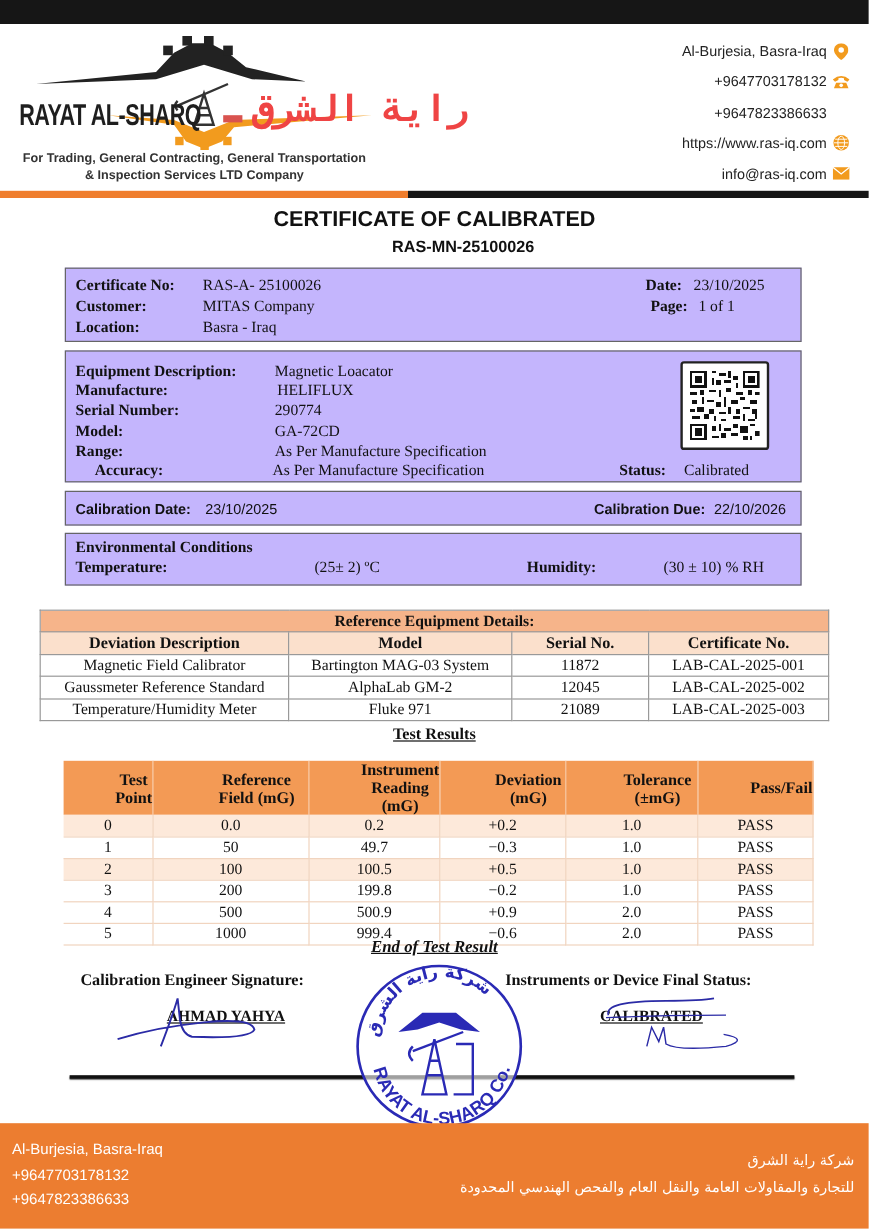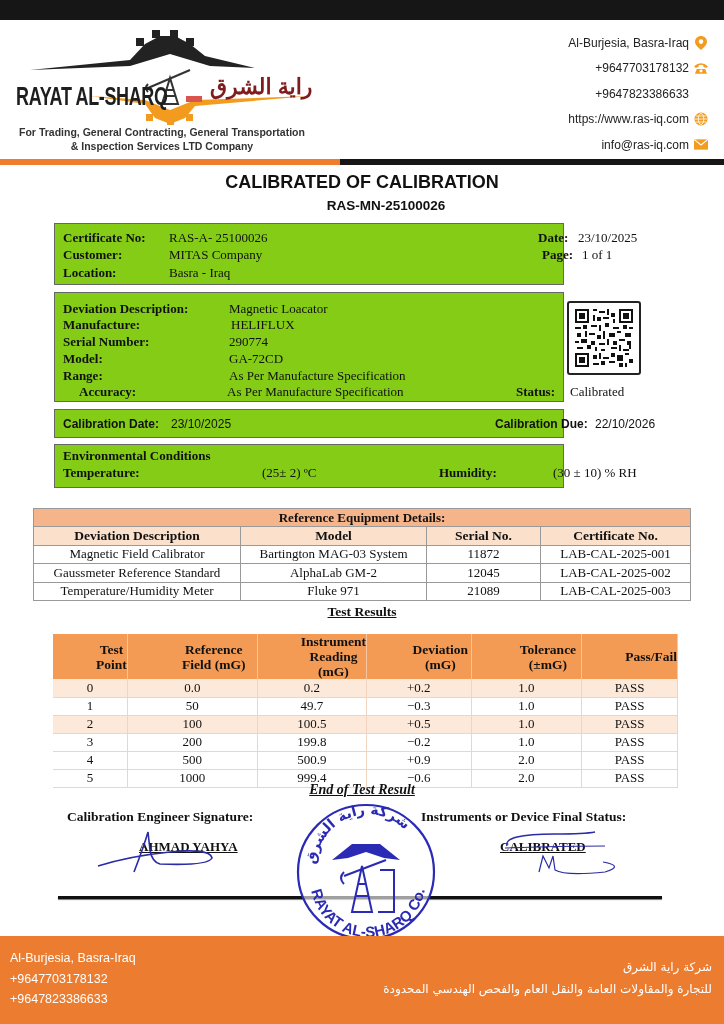--- a/index.html
+++ b/index.html
@@ -5,36 +5,36 @@
   * { box-sizing: border-box; margin: 0; padding: 0; }
   html, body { width: 724px; height: 1024px; background: #ffffff; overflow: hidden; }
   body { position: relative; font-family: "Liberation Serif", serif; color: #111; }
 
   .topbar { position: absolute; left: 0; top: 0; width: 724px; height: 20px; background: #161616; }
 
   
   .logo { position: absolute; left: 10px; top: 26px; width: 320px; height: 130px; }
   .logo-svg { position: absolute; left: 0; top: 0; }
   .logo-en { position: absolute; left: 6px; top: 56px; font-family: "Liberation Sans", sans-serif; font-weight: bold; font-size: 25px; letter-spacing: -0.5px; transform: scaleX(0.72); transform-origin: left center; color: #1e1e1e; white-space: nowrap; }
-  .logo-ar { position: absolute; left: 200px; top: 48px; font-family: Liberation Sans, sans-serif; font-weight: bold; font-size: 22px; color: #7f1d1d; direction: rtl; white-space: nowrap; }
+  .logo-ar { position: absolute; left: 200px; top: 48px; font-family: Liberation Mono, monospace; font-weight: bold; font-size: 30px; color: #ef4444; direction: rtl; white-space: nowrap; }
   .tagline { position: absolute; left: 12px; top: 125px; width: 300px; text-align: center; font-family: "Liberation Sans", sans-serif; font-size: 10.5px; font-weight: bold; color: #333; line-height: 14px; }
 
   
   .contact { position: absolute; right: 16px; top: 30px; text-align: right; font-family: "Liberation Sans", sans-serif; font-size: 12px; color: #222; }
   .contact-row { height: 25.5px; display: flex; justify-content: flex-end; align-items: center; gap: 5px; }
   .c-icon { width: 14px; height: 14px; display: inline-flex; align-items: center; justify-content: center; color: #f29b1e; font-size: 13px; line-height: 1; }
   .c-icon.blank { visibility: hidden; }
 
   .divider-orange { position: absolute; left: 0; top: 159px; width: 340px; height: 6px; background: #ef7d2d; }
   .divider-black { position: absolute; left: 340px; top: 159px; width: 384px; height: 6px; background: #161616; }
 
   .title { position: absolute; left: 0; top: 172px; width: 724px; text-align: center; font-family: "Liberation Sans", sans-serif; font-weight: bold; font-size: 18px; color: #111; }
   .subtitle { position: absolute; left: 0; top: 198px; width: 724px; text-align: center; font-family: "Liberation Sans", sans-serif; font-weight: bold; font-size: 13.5px; color: #111; padding-left: 48px; }
 
-  .box { position: absolute; left: 54px; width: 510px; border: 1.5px solid #666; background: #84cc16; }
+  .box { position: absolute; left: 54px; width: 614px; border: 1.5px solid #666; background: #c4b5fd; }
   .lbl { font-weight: bold; font-size: 13px; }
   .val { font-size: 13px; }
   .abs { position: absolute; white-space: nowrap; }
 
   .box1 { top: 223px; height: 62px; }
   .box2 { top: 292px; height: 110px; }
   .box3 { top: 409px; height: 29px; }
   .box4 { top: 444px; height: 44px; padding-left: 30px; }
   .sans { font-family: "Liberation Sans", sans-serif; font-size: 12px; }
 
@@ -150,38 +150,38 @@
           <rect x="0" y="0" width="15" height="11" fill="#f29b1e"></rect>
           <path d="M0 0 L7.5 6 L15 0" stroke="#fff" stroke-width="1.2" fill="none"></path>
         </svg>
     </span>
   </div>
 </div>
 
 <div class="divider-orange"></div>
 <div class="divider-black"></div>
 
-<div class="title">CALIBRATED OF CALIBRATION</div>
+<div class="title">CERTIFICATE OF CALIBRATED</div>
 <div class="subtitle">RAS-MN-25100026</div>
 
 <div class="box box1">
   <span class="abs lbl" style="left:8px;top:6px">Certificate No:</span>
   <span class="abs val" style="left:114px;top:6px">RAS-A- 25100026</span>
   <span class="abs lbl" style="left:8px;top:23px">Customer:</span>
   <span class="abs val" style="left:114px;top:23px">MITAS Company</span>
   <span class="abs lbl" style="left:8px;top:41px">Location:</span>
   <span class="abs val" style="left:114px;top:41px">Basra - Iraq</span>
   <span class="abs lbl" style="left:483px;top:6px">Date:</span>
   <span class="abs val" style="left:523px;top:6px">23/10/2025</span>
   <span class="abs lbl" style="left:487px;top:23px">Page:</span>
   <span class="abs val" style="left:527px;top:23px">1 of 1</span>
 </div>
 
 <div class="box box2">
-  <span class="abs lbl" style="left:8px;top:8px">Deviation Description:</span>
+  <span class="abs lbl" style="left:8px;top:8px">Equipment Description:</span>
   <span class="abs val" style="left:174px;top:8px">Magnetic Loacator</span>
   <span class="abs lbl" style="left:8px;top:24px">Manufacture:</span>
   <span class="abs val" style="left:176px;top:24px">HELIFLUX</span>
   <span class="abs lbl" style="left:8px;top:41px">Serial Number:</span>
   <span class="abs val" style="left:174px;top:41px">290774</span>
   <span class="abs lbl" style="left:8px;top:58px">Model:</span>
   <span class="abs val" style="left:174px;top:58px">GA-72CD</span>
   <span class="abs lbl" style="left:8px;top:75px">Range:</span>
   <span class="abs val" style="left:174px;top:75px">As Per Manufacture Specification</span>
   <span class="abs lbl" style="left:24px;top:91px">Accuracy:</span>

